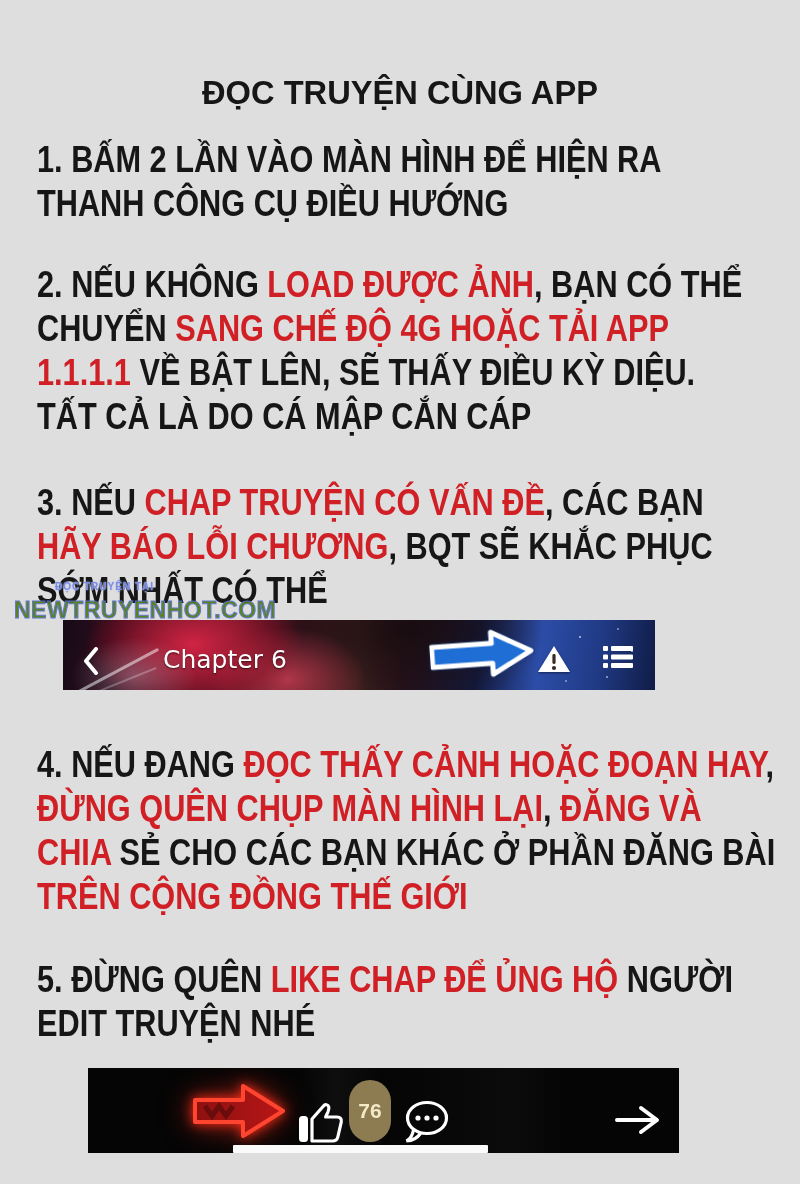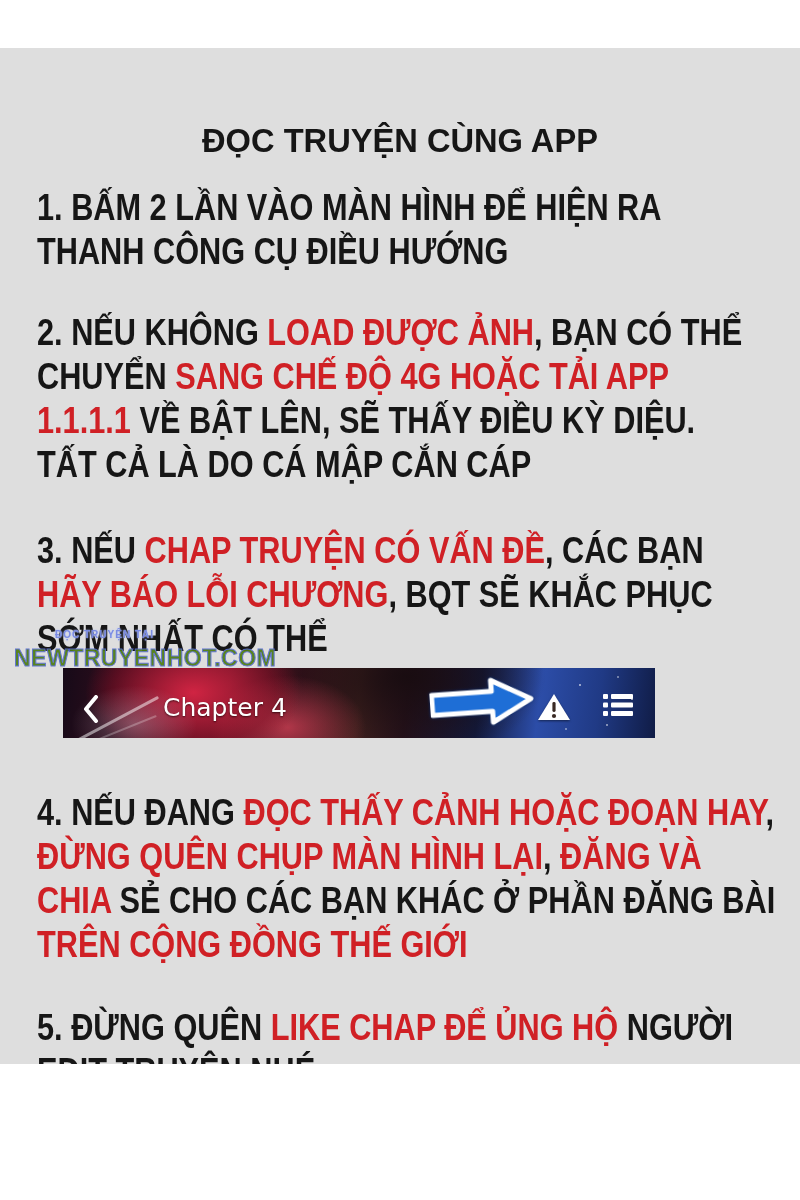--- a/index.html
+++ b/index.html
@@ -1,20 +1,19 @@
 <!DOCTYPE html>
 <html><head>
 <meta charset="utf-8">
 <style>
   html,body{margin:0;padding:0;}
   .sheet{
-    position:relative; width:800px; height:1016px;
+    position:relative; width:800px; height:1184px;
     background:#dedede; overflow:hidden;
     font-family:"Liberation Sans","DejaVu Sans",sans-serif;
-    margin-top:48px;
   }
   
   .title{
     position:absolute; top:52px; left:0; width:800px;
     text-align:center; font-size:34px; font-weight:700; color:#161616;
     line-height:34px; transform:scaleX(.96); transform-origin:center top;
     white-space:nowrap;
   }
   .sec{
     position:absolute; left:37px;
@@ -129,21 +128,21 @@
 
   <div class="toolbar">
     <div class="streak s1"></div>
     <div class="streak s2"></div>
     <div class="stars"></div>
 
     <svg class="chev" width="18" height="28" viewBox="0 0 18 28">
       <polyline points="14,2 4,14 14,26" fill="none" stroke="#ffffff" stroke-width="4" stroke-linecap="round" stroke-linejoin="round"></polyline>
     </svg>
 
-    <span class="chapter">Chapter 4</span>
+    <span class="chapter">Chapter 6</span>
 
     <svg class="bluearrow" width="104" height="48" viewBox="0 0 104 48">
       <polygon points="2,14 62,14 62,3 101,24 62,45 62,34 2,34" fill="#1e6ed6" stroke="#ffffff" stroke-width="5" stroke-linejoin="round"></polygon>
     </svg>
 
     <svg class="warn" width="34" height="28" viewBox="0 0 34 28">
       <path d="M17 1 L33 27 L1 27 Z" fill="#ffffff"></path>
       <rect x="15.4" y="9" width="3.2" height="10" rx="1.4" fill="#3a2a24"></rect>
       <circle cx="17" cy="23" r="2.1" fill="#3a2a24"></circle>
     </svg>

